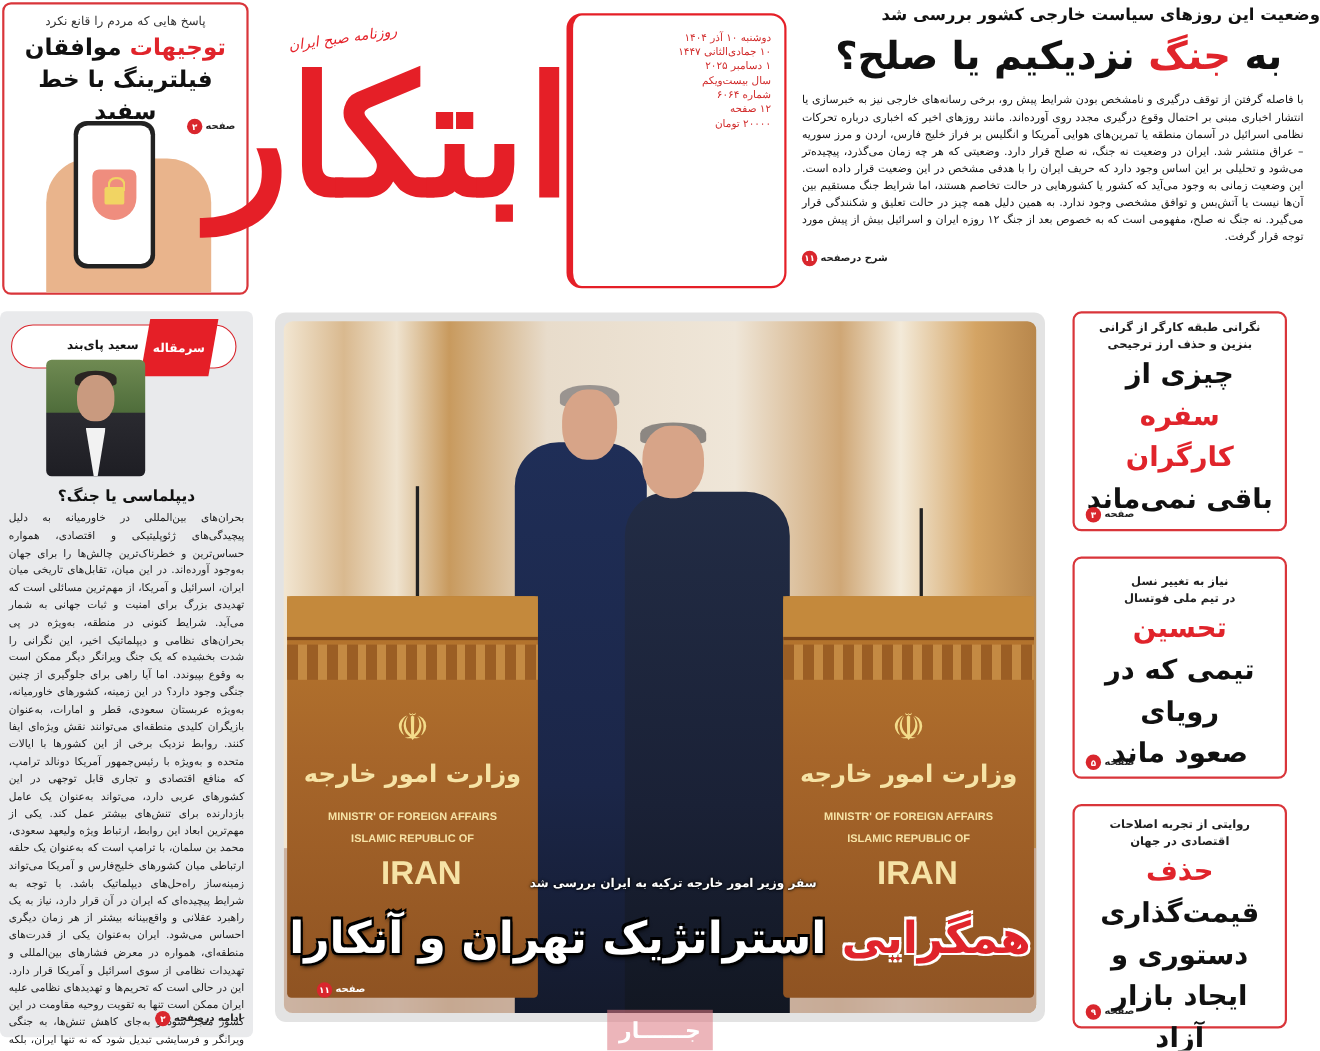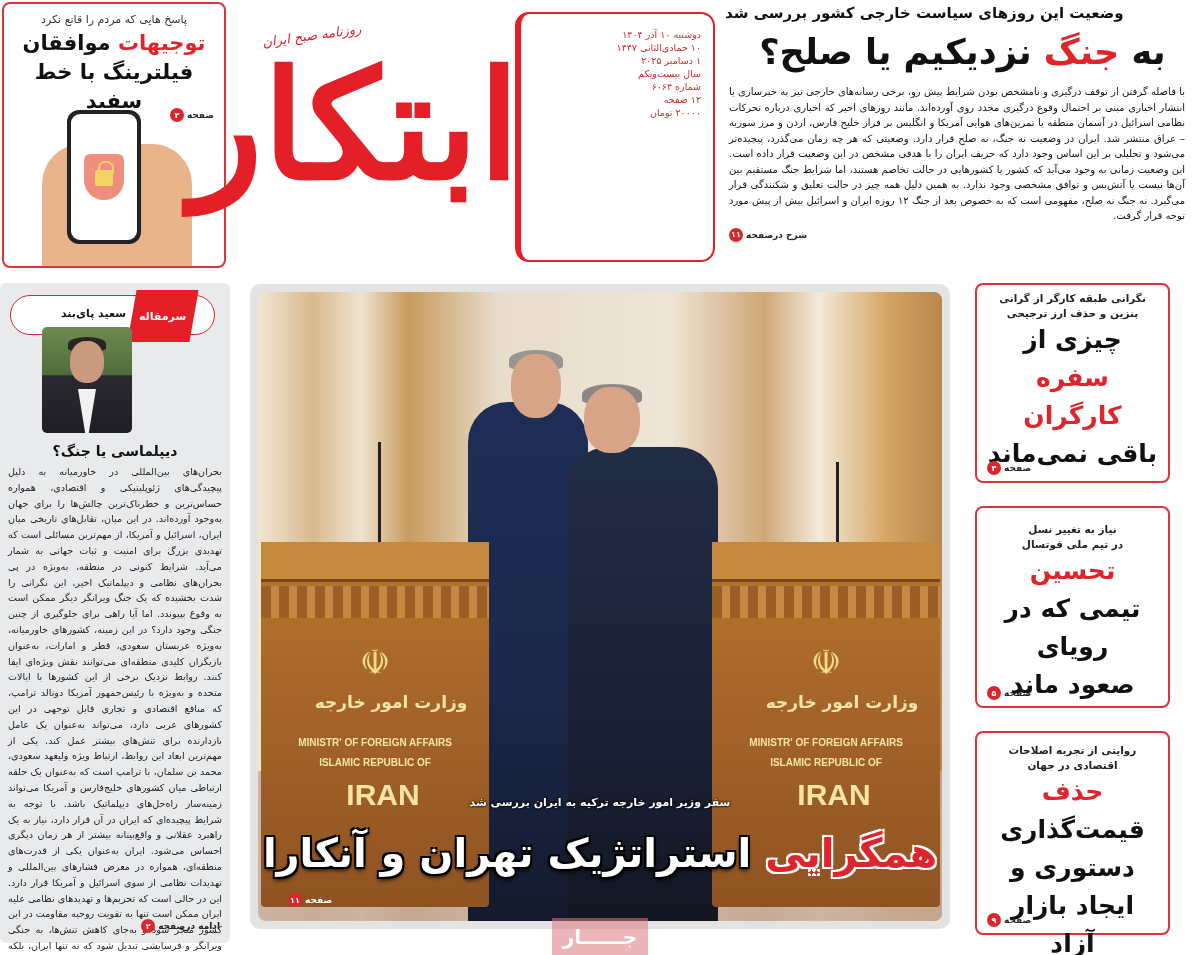--- a/index.html
+++ b/index.html
@@ -42,21 +42,21 @@
   .logo-sub { position: absolute; left: 22px; top: 28px; color: #e51f27; font-size: 13px; font-style: italic; transform: rotate(-8deg); }
   .issue-box {
     position: absolute; left: 275px; top: 12px; width: 200px; height: 250px;
     border: 2px solid #e51f27; border-radius: 14px; border-left-width: 6px;
     padding: 14px 12px 0 0;
   }
   .issue-line { color: #d12a2a; font-size: 9.5px; line-height: 13px; }
 
   
   .lead { left: 725px; top: 0; width: 475px; height: 270px; }
-  .lead-kicker { text-align: left; font-weight: bold; font-size: 15px; margin-top: 4px; }
+  .lead-kicker { text-align: right; font-weight: bold; font-size: 15px; margin-top: 4px; }
   .lead-title { text-align: center; font-weight: bold; font-size: 35px; line-height: 56px; margin-top: 2px; letter-spacing: -1px; }
   .lead-title .red { color: #e0242b; }
   .lead-body { font-size: 10px; line-height: 15.5px; text-align: justify; margin-top: 4px; padding: 0 15px 0 4px; }
   .lead-more { margin-top: 4px; padding-left: 4px; direction: ltr; justify-content: flex-start; }
 
   
   .editorial {
     left: 0; top: 283px; width: 230px; height: 660px;
     background: #e9eaec; border-radius: 6px;
   }
@@ -99,41 +99,41 @@
   .podium {
     position: absolute; width: 228px; height: 365px; top: 250px;
     background: linear-gradient(180deg, #b8782e 0%, #a7662a 40%, #8f5322 100%);
     border-radius: 4px;
   }
   .podium.left { left: 3px; }
   .podium.right { left: 454px; }
   .podium-top { position: absolute; left: 0; top: 0; width: 100%; height: 40px; background: #c4893c; border-bottom: 3px solid #7b4519; }
   .podium-carve { position: absolute; left: 0; top: 44px; width: 100%; height: 32px; background: repeating-linear-gradient(90deg, #9b5e24 0 10px, #c48a43 10px 18px); }
   .emblem { position: absolute; left: 50%; top: 100px; transform: translateX(-50%); color: #f3dc8a; font-size: 34px; font-weight: bold; }
-  .pod-fa { position: absolute; left: 16px; width: 100%; top: 150px; text-align: center; color: #f6e3a6; font-size: 17px; font-weight: bold; }
+  .pod-fa { position: absolute; left: 0; width: 100%; top: 150px; text-align: center; color: #f6e3a6; font-size: 22px; font-weight: bold; }
   .pod-en1, .pod-en2 { position: absolute; left: 0; width: 100%; text-align: center; color: #f6e3a6; font-family: "Liberation Sans", sans-serif; font-weight: bold; direction: ltr; }
   .pod-en1 { top: 195px; font-size: 10px; }
   .pod-en2 { top: 215px; font-size: 10px; }
   .pod-en3 { position: absolute; left: 0; width: 100%; top: 236px; text-align: center; color: #f6e3a6; font-family: "Liberation Sans", sans-serif; font-weight: bold; font-size: 30px; direction: ltr; padding-left: 16px; }
   .person {
     position: absolute; border-radius: 40px 40px 0 0;
   }
   .person.one { left: 210px; top: 110px; width: 120px; height: 520px; background: linear-gradient(180deg, #1f2e57 0%, #1b2648 60%, #141a2c 100%); }
   .person.two { left: 310px; top: 155px; width: 150px; height: 475px; background: linear-gradient(180deg, #222c45 0%, #1a2136 60%, #121722 100%); }
   .head { position: absolute; border-radius: 45%; background: #d7a488; }
   .head.one { left: 253px; top: 62px; width: 50px; height: 64px; }
   .head.two { left: 326px; top: 95px; width: 56px; height: 66px; }
   .hair.one { position: absolute; left: 251px; top: 58px; width: 54px; height: 20px; background: #9a9490; border-radius: 50% 50% 20% 20%; }
   .hair.two { position: absolute; left: 324px; top: 92px; width: 60px; height: 20px; background: #8c8782; border-radius: 50% 50% 20% 20%; }
   .mic { position: absolute; width: 3px; background: #222; }
   .mic.l { left: 120px; top: 150px; height: 100px; }
   .mic.r { left: 578px; top: 170px; height: 80px; }
 
   .photo-caption-sub {
-    position: absolute; left: 0; width: 100%; bottom: 112px; text-align: center;
+    position: absolute; left: 12px; width: 100%; bottom: 112px; text-align: center;
     color: #fff; font-size: 11px; font-weight: bold; text-shadow: 0 0 3px #000, 0 0 2px #000;
   }
   .photo-caption {
     position: absolute; left: 0; width: 100%; bottom: 45px; text-align: center;
     font-size: 40px; font-weight: bold; color: #fff;
     text-shadow: 2px 2px 0 #000, -2px -2px 0 #000, 2px -2px 0 #000, -2px 2px 0 #000, 0 3px 4px #000;
   }
   .photo-caption .red { color: #e0242b; text-shadow: 2px 2px 0 #fff, -2px -2px 0 #fff, 2px -2px 0 #fff, -2px 2px 0 #fff; }
   .photo-page { position: absolute; left: 30px; bottom: 14px; direction: ltr; }
   .photo-page .lbl { color: #fff; }

